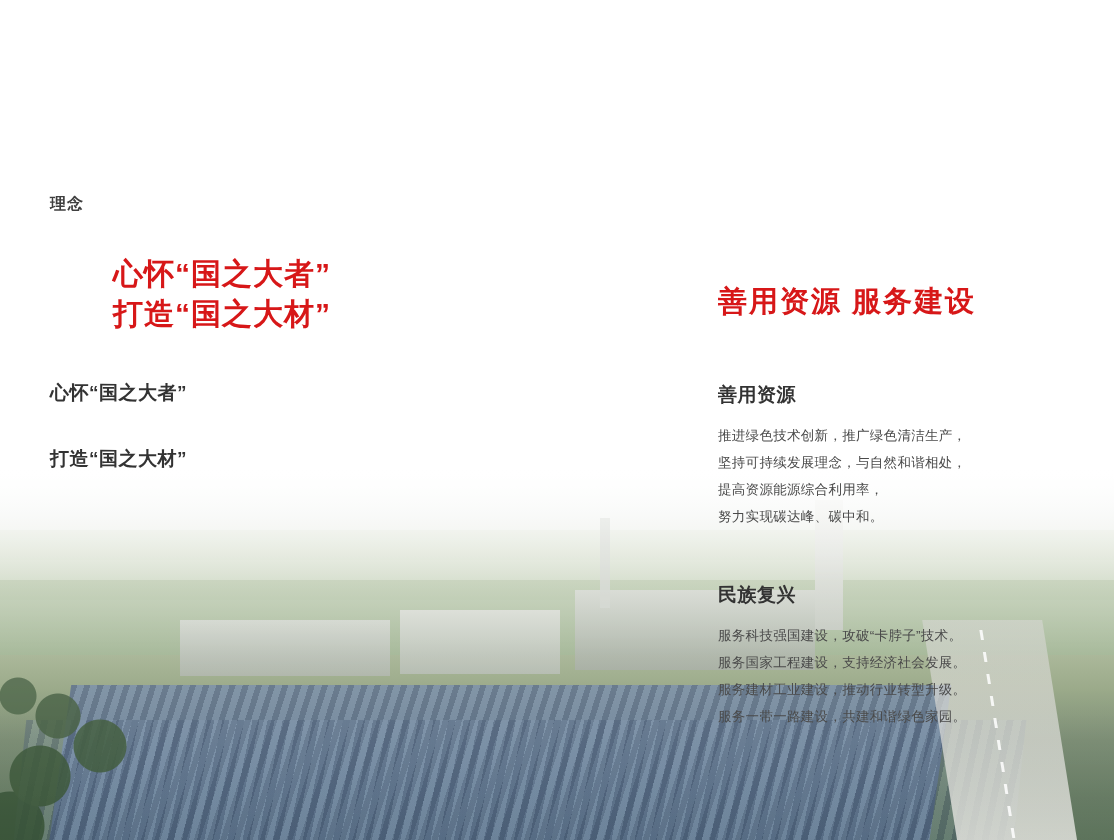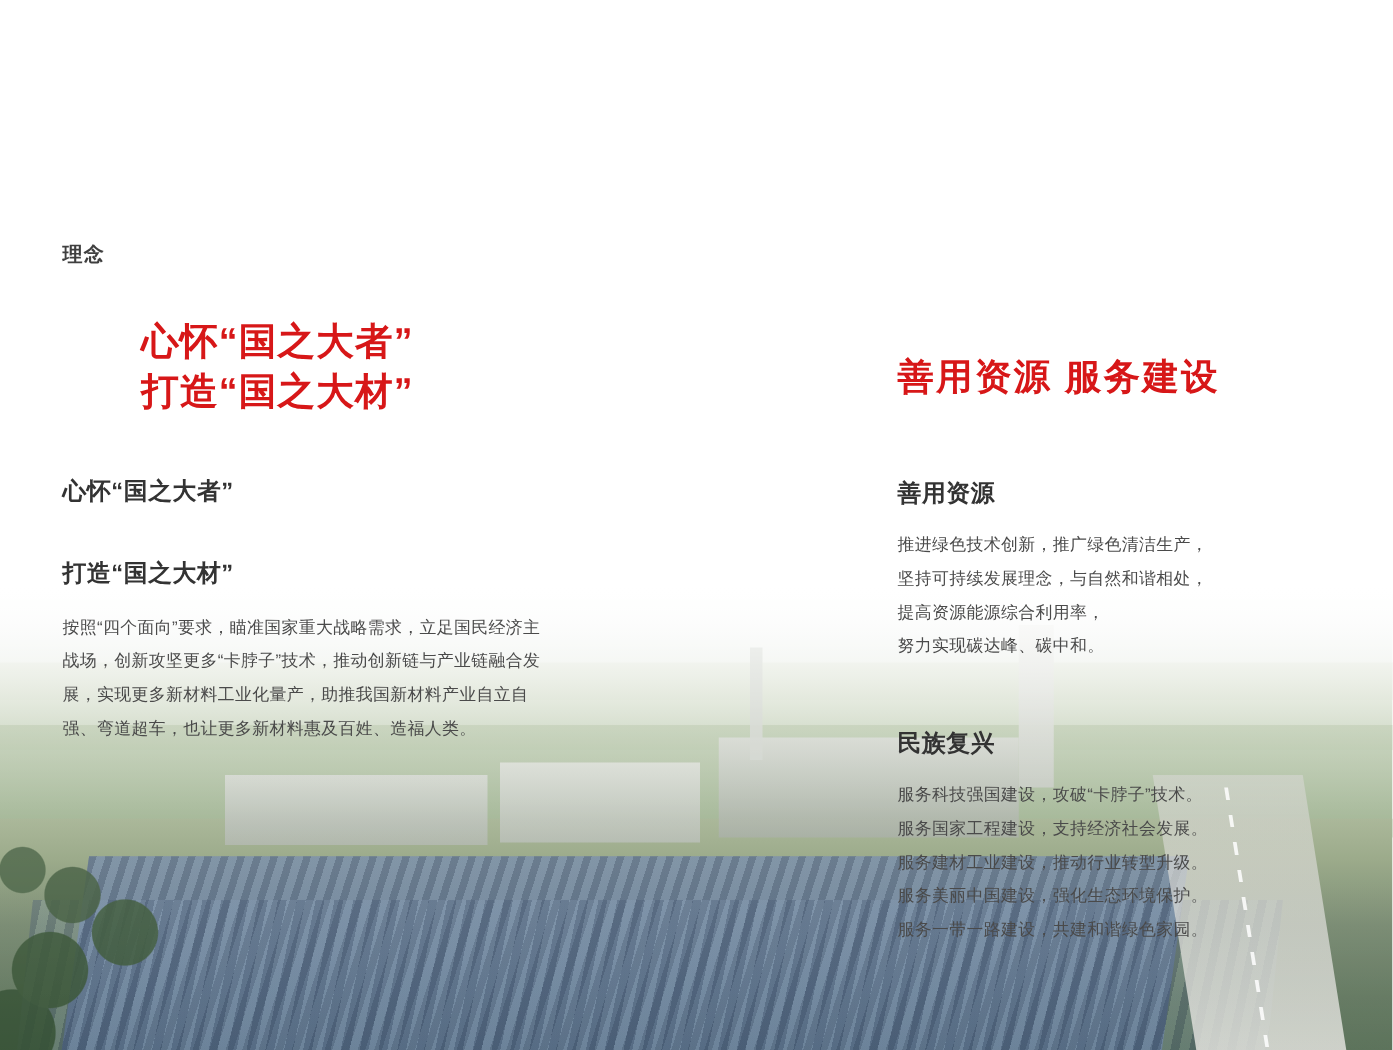--- a/index.html
+++ b/index.html
@@ -269,36 +269,34 @@
 
     <div class="headline-left">心怀“国之大者”
 打造“国之大材”</div>
 
     <div class="headline-right">善用资源  服务建设</div>
 
     <div class="col-left">
       <h3 class="block-title">心怀“国之大者”</h3>
 
       <h3 class="block-title second">打造“国之大材”</h3>
-      <p class="block-body">按照“四个面向”要求，瞄准国家重大战略需求，立足国民经济主战场，创新攻坚更多“卡脖子”技术，推动创新链与产业链融合发展，实现更多新材料工业化量产，助推我国新材料产业自立自强、弯道超车，也让更多新材料惠及百姓、造福人类。</p>
     </div>
 
     <div class="col-right">
       <h3 class="block-title">善用资源</h3>
       <p class="block-body">
         <span class="list-line">推进绿色技术创新，推广绿色清洁生产，</span>
         <span class="list-line">坚持可持续发展理念，与自然和谐相处，</span>
         <span class="list-line">提高资源能源综合利用率，</span>
         <span class="list-line">努力实现碳达峰、碳中和。</span>
       </p>
 
       <h3 class="block-title second">民族复兴</h3>
       <p class="block-body">
         <span class="list-line">服务科技强国建设，攻破“卡脖子”技术。</span>
         <span class="list-line">服务国家工程建设，支持经济社会发展。</span>
         <span class="list-line">服务建材工业建设，推动行业转型升级。</span>
-        <span class="list-line">服务美丽中国建设，强化生态环境保护。</span>
         <span class="list-line">服务一带一路建设，共建和谐绿色家园。</span>
       </p>
     </div>
 
   </div>
 </div>
 
 </body></html>

